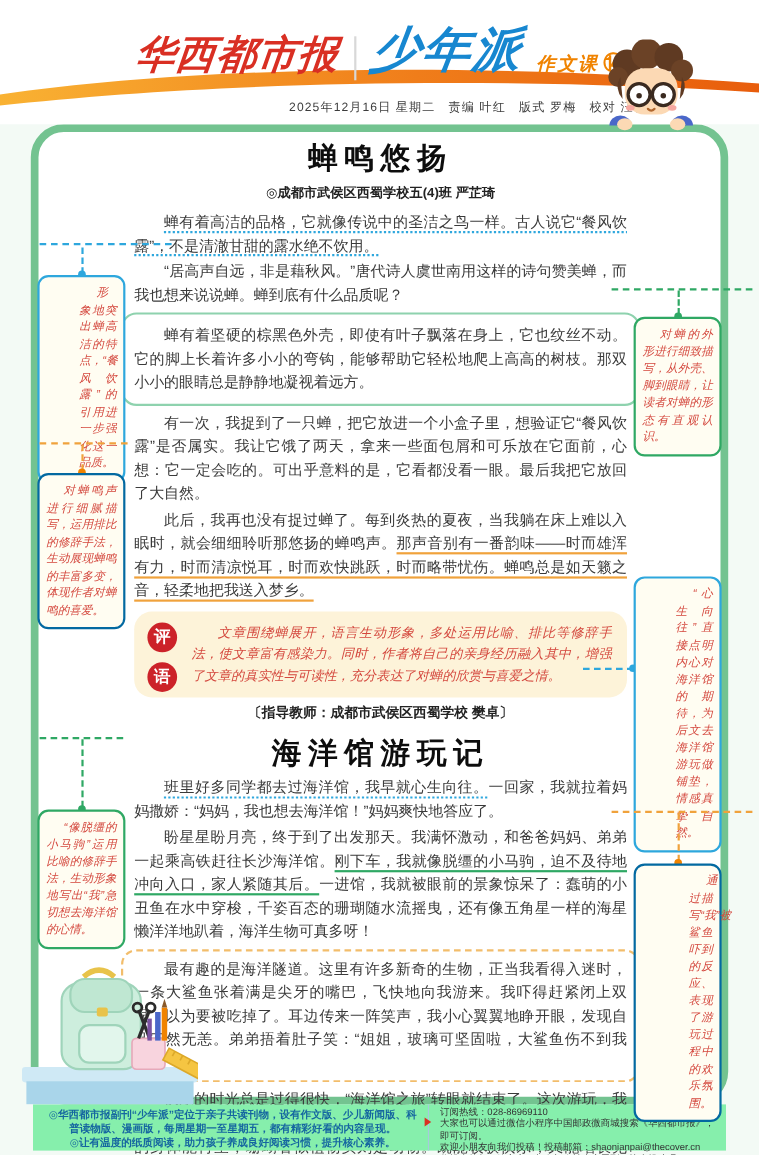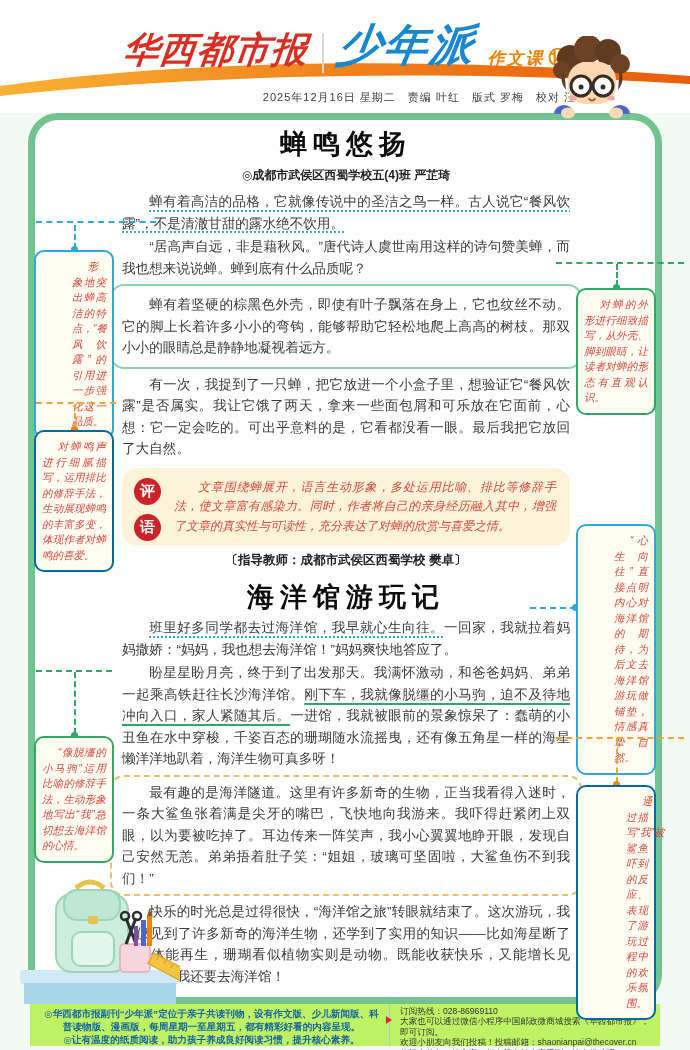--- a/index.html
+++ b/index.html
@@ -45,21 +45,21 @@
   .note { position:absolute; width:80px; background:#fffdf2; border-radius:10px; padding:7px 6px; font-size:10.5px; line-height:15.5px; color:#d4483e; z-index:3; text-indent:1.5em; font-style:italic; text-align:justify; }
   .note.blue { border:2px solid #2ea7dd;padding-left:36px; }
   .note.orange { border:2px solid #0369a1; }
   .note.green { border:2px solid #2fa864; }
   .dot { position:absolute; width:7px; height:7px; border-radius:50%; z-index:3; }
   .dot.blue { background:#2ea7dd; } .dot.orange { background:#f08300; } .dot.green { background:#2fa864; }
   .hline { position:absolute; height:0; border-top:2px dashed; z-index:3; }
   .vline { position:absolute; width:0; border-left:2px dashed; z-index:3; }
   .c-blue { border-color:#2ea7dd; } .c-orange { border-color:#f0a23c; } .c-green { border-color:#2fa864; }
   
-  .footer { position:absolute; top:1004px; left:30px; width:630px; height:42px; background:#bef264; display:flex; z-index:2; }
+  .footer { position:absolute; top:1004px; left:30px; width:630px; height:42px; background:#86efac; display:flex; z-index:2; }
   .footer-left { width:57%; padding:3px 10px 0 14px; font-size:9.6px; line-height:13px; font-weight:bold; color:#1566a0; text-align:center; }
   .footer-right { width:43%; border-left:1px solid #a6cadd; padding:2px 6px 0 10px; font-size:8.6px; line-height:10.4px; color:#333; position:relative; }
   .red-arrow { position:absolute; left:-4px; top:12px; width:0; height:0; border-left:6px solid #d92f23; border-top:4px solid transparent; border-bottom:4px solid transparent; }
   .desk-illustration { position:absolute; left:20px; top:870px; z-index:4; }
 </style>
 </head>
 <body>
 
 <div class="header">
   <svg class="swoosh" viewBox="0 0 690 42">
@@ -112,20 +112,21 @@
 <div class="content">
 
   <div class="essay-title">蝉鸣悠扬</div>
   <div class="byline">◎成都市武侯区西蜀学校五(4)班 严芷琦</div>
   <p class="para"><span class="u-blue">蝉有着高洁的品格，它就像传说中的圣洁之鸟一样。古人说它“餐风饮露”，不是清澈甘甜的露水绝不饮用。</span></p>
   <p class="para"><span>“居高声自远，非是藉秋风。”唐代诗人虞世南用这样的诗句赞美蝉，而我也想来说说蝉。蝉到底有什么品质呢？</span></p>
   <div class="box-green">
     <p class="para"><span>蝉有着坚硬的棕黑色外壳，即使有叶子飘落在身上，它也纹丝不动。它的脚上长着许多小小的弯钩，能够帮助它轻松地爬上高高的树枝。那双小小的眼睛总是静静地凝视着远方。</span></p>
   </div>
   <p class="para"><span>有一次，我捉到了一只蝉，把它放进一个小盒子里，想验证它“餐风饮露”是否属实。我让它饿了两天，拿来一些面包屑和可乐放在它面前，心想：它一定会吃的。可出乎意料的是，它看都没看一眼。最后我把它放回了大自然。</span></p>
+  <p class="para"><span>此后，我再也没有捉过蝉了。每到炎热的夏夜，当我躺在床上难以入眠时，就会细细聆听那悠扬的蝉鸣声。</span><span class="u-orange">那声音别有一番韵味——时而雄浑有力，时而清凉悦耳，时而欢快跳跃，时而略带忧伤。蝉鸣总是如天籁之音，轻柔地把我送入梦乡。</span></p>
   <div class="comment-box">
     <div class="badge b1">评</div>
     <div class="badge b2">语</div>
     <div class="comment-text">文章围绕蝉展开，语言生动形象，多处运用比喻、排比等修辞手法，使文章富有感染力。同时，作者将自己的亲身经历融入其中，增强了文章的真实性与可读性，充分表达了对蝉的欣赏与喜爱之情。</div>
   </div>
   <div class="teacher">〔指导教师：成都市武侯区西蜀学校 樊卓〕</div>
 
   <div class="essay-title">海洋馆游玩记</div>
   <p class="para"><span class="u-blue">班里好多同学都去过海洋馆，我早就心生向往。</span><span>一回家，我就拉着妈妈撒娇：“妈妈，我也想去海洋馆！”妈妈爽快地答应了。</span></p>
   <p class="para"><span>盼星星盼月亮，终于到了出发那天。我满怀激动，和爸爸妈妈、弟弟一起乘高铁赶往长沙海洋馆。</span><span class="u-green">刚下车，我就像脱缰的小马驹，迫不及待地冲向入口，家人紧随其后。</span><span>一进馆，我就被眼前的景象惊呆了：蠢萌的小丑鱼在水中穿梭，千姿百态的珊瑚随水流摇曳，还有像五角星一样的海星懒洋洋地趴着，海洋生物可真多呀！</span></p>

